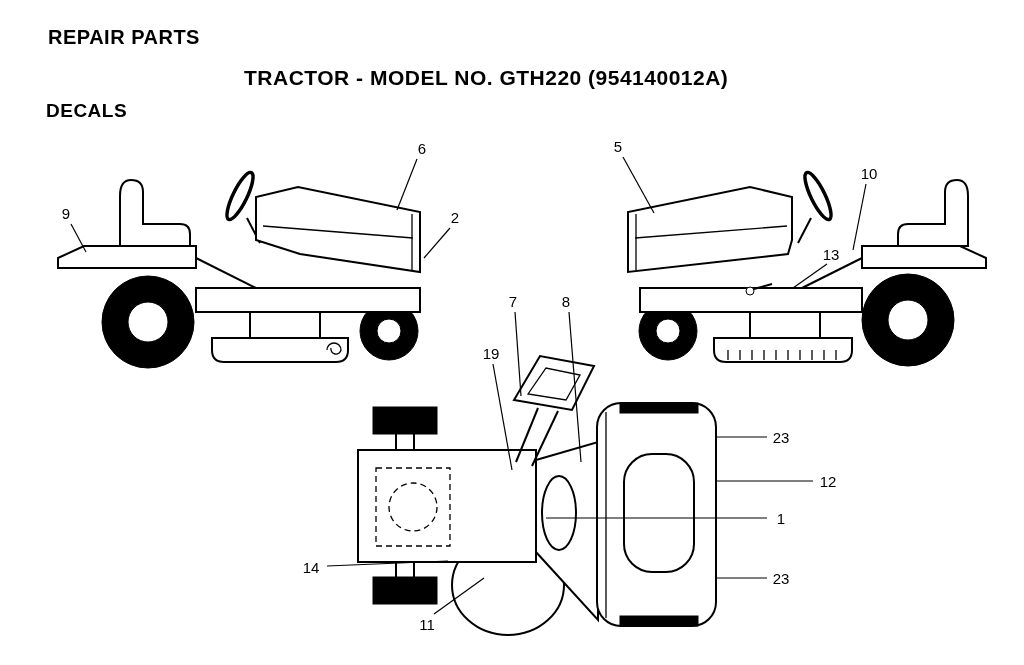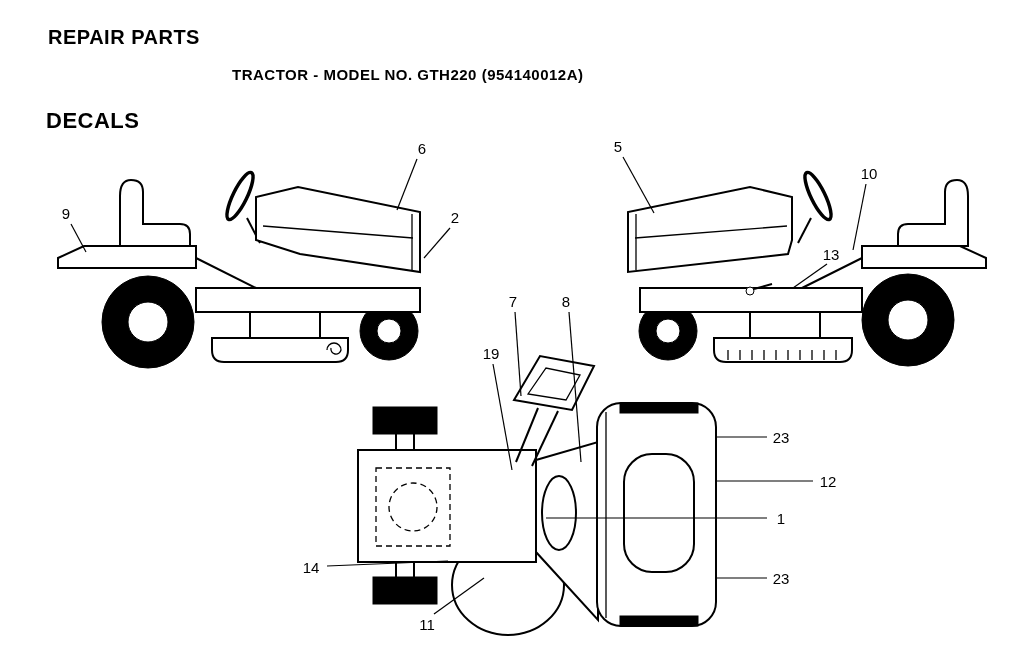--- a/index.html
+++ b/index.html
@@ -1,21 +1,21 @@
 <!DOCTYPE html>
 <html><head>
 <meta charset="utf-8">
 <style>
   html,body{margin:0;padding:0;background:#fff;}
   body{width:1024px;height:665px;position:relative;overflow:hidden;
        font-family:"Liberation Sans",sans-serif;color:#000;}
   .hdr{position:absolute;font-weight:bold;white-space:nowrap;letter-spacing:.5px;}
   #title{left:48px;top:26px;font-size:20px;}
-  #subtitle{left:232px;top:66px;font-size:15px;}
-  #section{left:46px;top:108px;font-size:22px;}
+  #subtitle{left:244px;top:66px;font-size:21px;}
+  #section{left:46px;top:100px;font-size:19px;}
   #diagram{position:absolute;left:0;top:0;}
   .panel{fill:#fff;stroke:#000;stroke-width:2;}
   .solid{fill:#000;stroke:#000;stroke-width:1;}
   .tire{fill:#000;stroke:#000;}
   .hub{fill:#fff;stroke:#000;}
   .thin{fill:none;stroke:#000;stroke-width:1.3;}
   .dashed{fill:none;stroke:#000;stroke-width:1.3;stroke-dasharray:6 4;}
   .wheelbar{fill:#fff;stroke:#000;stroke-width:3.5;}
   g.art line{stroke:#000;stroke-width:2;}
   g.art line.thin{stroke-width:1.3;}

